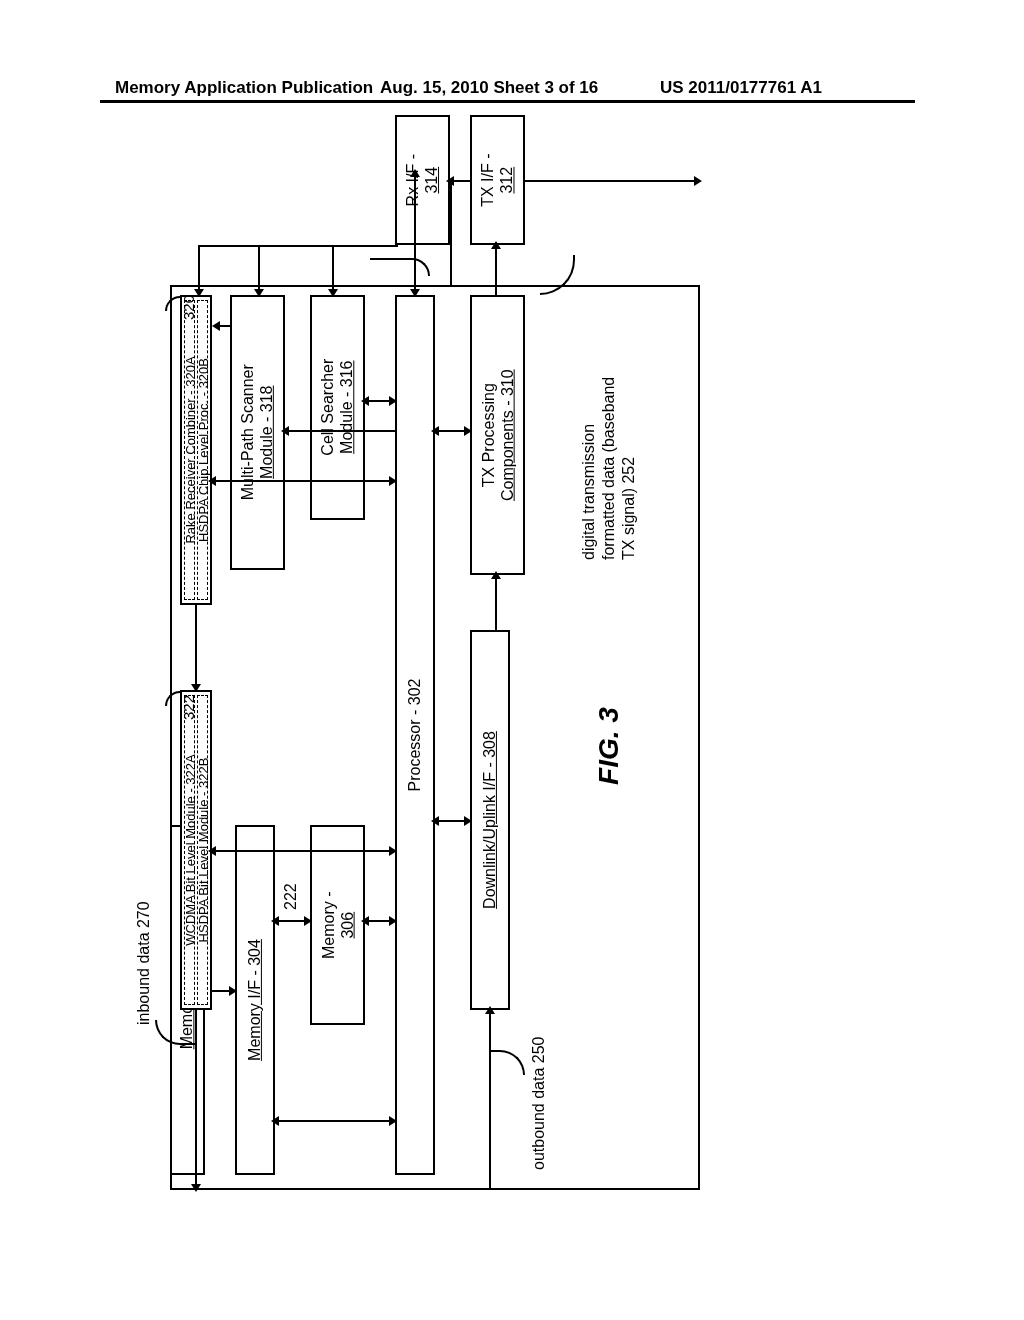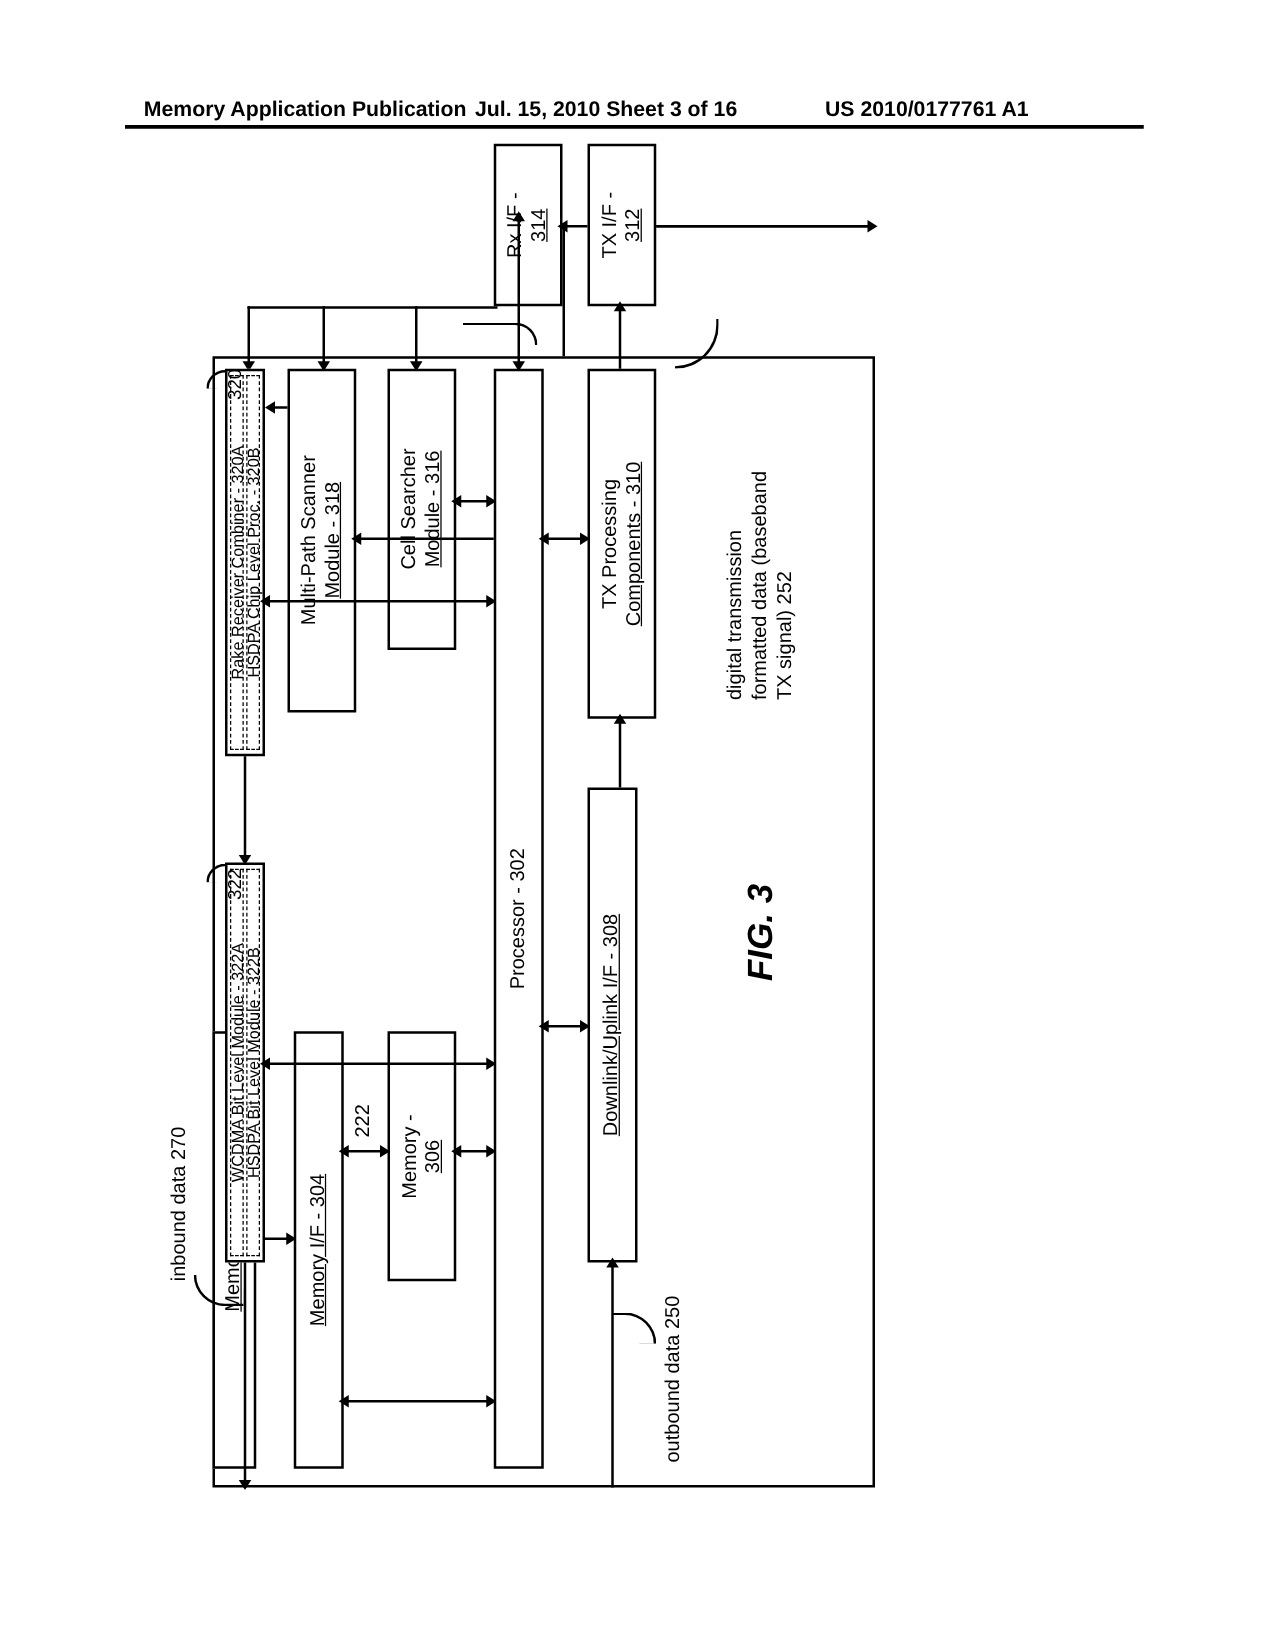--- a/index.html
+++ b/index.html
@@ -79,22 +79,22 @@
   font-size: 28px;
   font-weight: bold;
   font-style: italic;
 }
 </style>
 </head>
 <body>
 
 <div class="header">
   <span class="header-left">Memory Application Publication</span>
-  <span class="header-center">Jul. 15, 2010  Sheet 3 of 16</span>
-  <span class="header-right">US 2010/0177761 A1</span>
+  <span class="header-center">Aug. 15, 2010  Sheet 3 of 16</span>
+  <span class="header-right">US 2011/0177761 A1</span>
 </div>
 <div class="header-line"></div>
 
 <div class="main-outline" style="top:285px; left:170px; width:530px; height:905px;"></div>
 
 <div class="fig-label" style="top:730px; left:570px;">FIG. 3</div>
 
 <div class="box" style="top:825px; left:170px; width:35px; height:350px;">
   <span class="box-label"><span class="underline">Memory - 234</span></span>
 </div>

